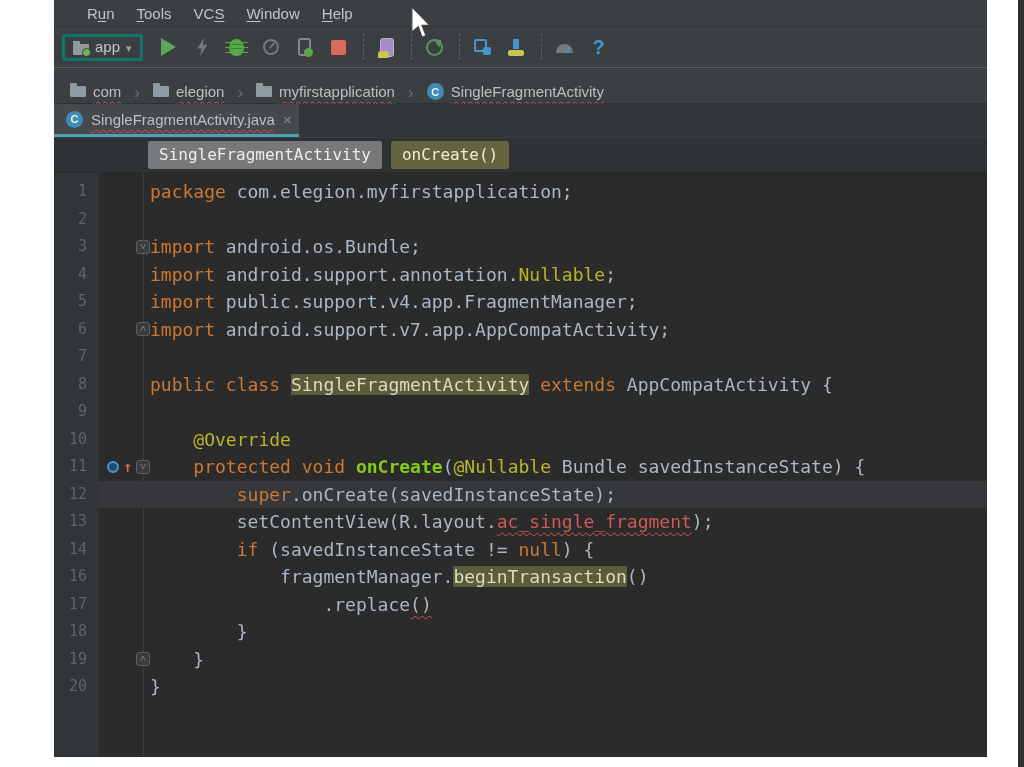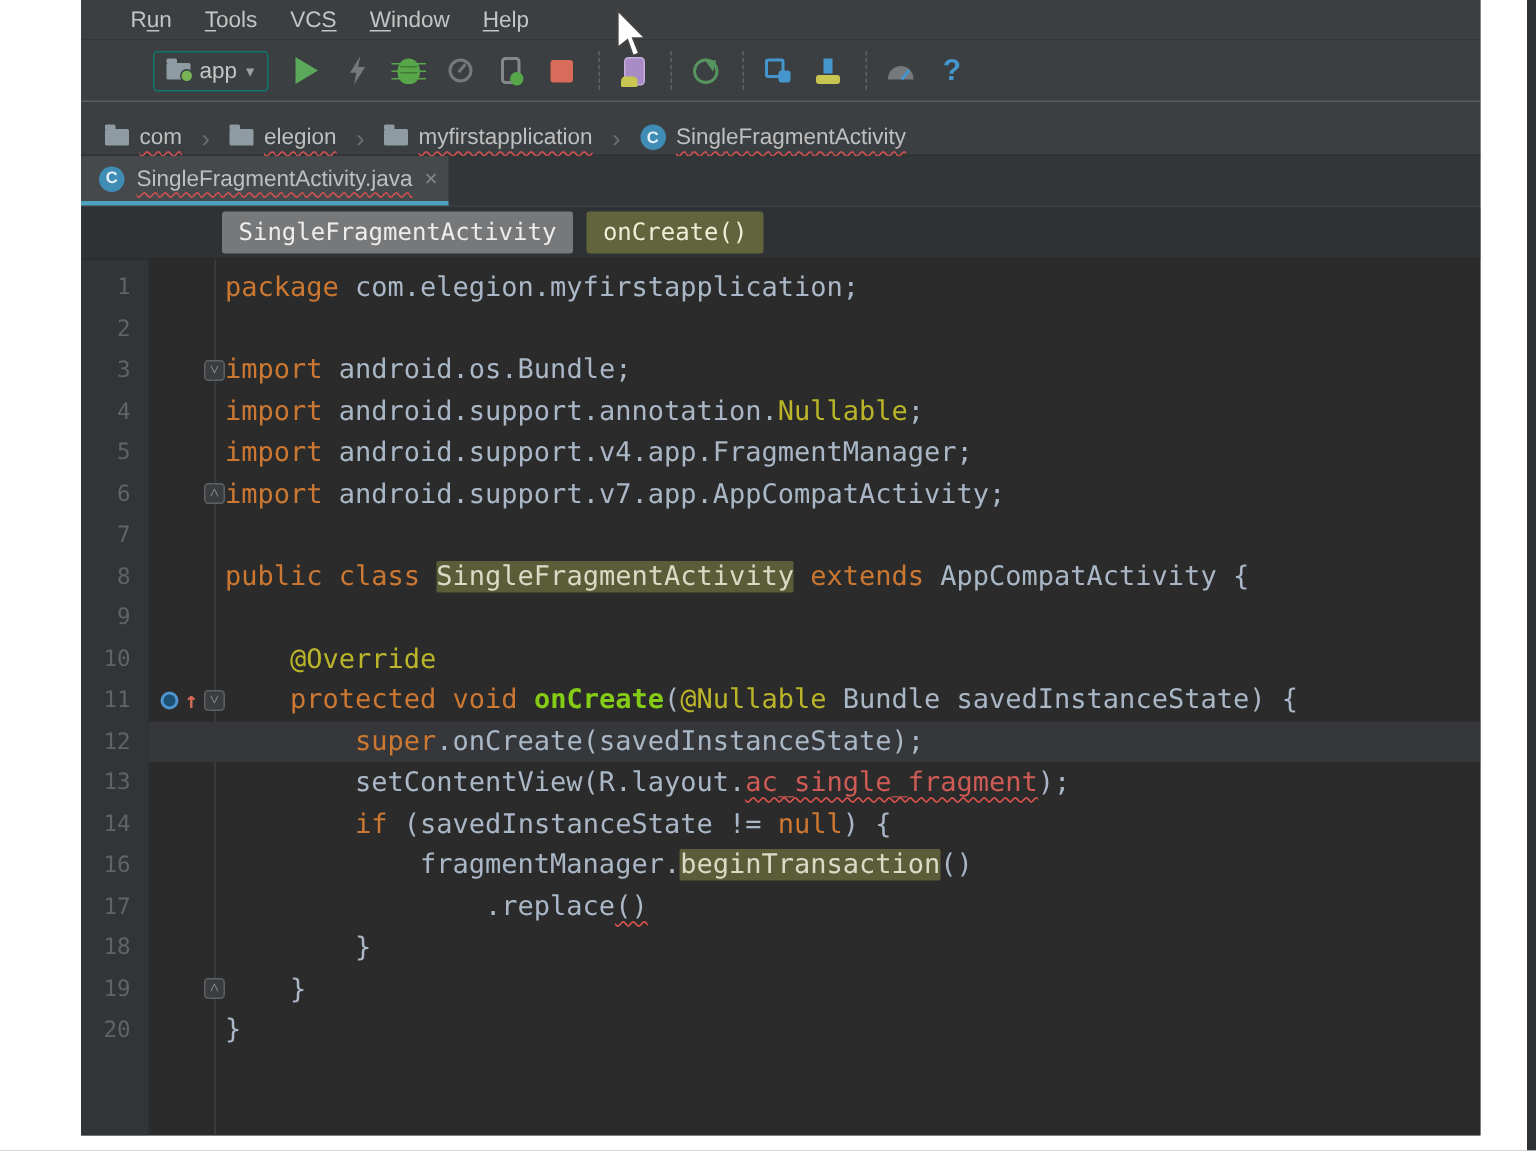--- a/index.html
+++ b/index.html
@@ -21,22 +21,22 @@
   .mitem u { text-decoration:underline; text-underline-offset:2px; }
 
   
   .toolbar { position:relative; height:41px; background:#3C3F41;
              display:flex; align-items:center; padding-left:8px;
              border-bottom:1px solid #5A5C5E; }
   .tbtn { position:relative; display:flex; align-items:center; justify-content:center;
           width:28px; height:28px; margin-right:6px; }
   .tsep { width:1px; height:26px; border-left:1px dashed #5E6164; margin:0 9px 0 4px; }
 
-  .run-combo { display:flex; align-items:center; gap:6px; border:1px solid #0f766e;
-               border-radius:3px; padding:3px 8px; margin-right:12px; height:27px;margin-left:40px; }
+  .run-combo { display:flex; align-items:flex-end; gap:6px; border:3px solid #0f766e;
+               border-radius:3px; padding:3px 8px; margin-right:12px; height:27px; }
   .run-combo .combo-label { color:#C4C4C4; font-size:15px; }
   .run-combo .combo-caret { color:#9DA0A3; font-size:11px; }
 
   .ic-folder { position:relative; width:16px; height:11px; background:#8E9BA3; border-radius:1px; }
   .ic-folder::before { content:""; position:absolute; top:-3px; left:0; width:7px; height:3px;
                        background:#8E9BA3; border-radius:1px 1px 0 0; }
   .ic-folder.app::after { content:""; position:absolute; right:-2px; bottom:-2px; width:7px; height:7px;
                           border-radius:50%; background:#77B255; border:1px solid #3C3F41; }
   .ic-run { width:0; height:0; border-left:15px solid #5BA85B;
             border-top:9px solid transparent; border-bottom:9px solid transparent; }
@@ -236,21 +236,21 @@
         <span class="chip chip-class">SingleFragmentActivity</span>
         <span class="chip chip-method">onCreate()</span>
       </div>
       <div class="gutter-bg"></div>
       <div class="fold-line"></div>
       <div class="code-area">
           <div class="cl"><span class="lnum">1</span><span class="ltext"><span class="tk-kw">package</span><span class="tk-pl"> com.elegion.myfirstapplication;</span></span></div>
           <div class="cl"><span class="lnum">2</span><span class="ltext"></span></div>
           <div class="cl"><span class="lnum">3</span><span class="gic"><i class="fbox">˅</i></span><span class="ltext"><span class="tk-kw">import</span><span class="tk-pl"> android.os.Bundle;</span></span></div>
           <div class="cl"><span class="lnum">4</span><span class="ltext"><span class="tk-kw">import</span><span class="tk-pl"> android.support.annotation.</span><span class="tk-an">Nullable</span><span class="tk-pl">;</span></span></div>
-          <div class="cl"><span class="lnum">5</span><span class="ltext"><span class="tk-kw">import</span><span class="tk-pl"> android.support.v4.app.FragmentManager;</span></span></div>
+          <div class="cl"><span class="lnum">5</span><span class="ltext"><span class="tk-kw">import</span><span class="tk-pl"> public.support.v4.app.FragmentManager;</span></span></div>
           <div class="cl"><span class="lnum">6</span><span class="gic"><i class="fbox">˄</i></span><span class="ltext"><span class="tk-kw">import</span><span class="tk-pl"> android.support.v7.app.AppCompatActivity;</span></span></div>
           <div class="cl"><span class="lnum">7</span><span class="ltext"></span></div>
           <div class="cl"><span class="lnum">8</span><span class="ltext"><span class="tk-kw">public class </span><span class="tk-hl">SingleFragmentActivity</span><span class="tk-kw"> extends </span><span class="tk-pl">AppCompatActivity {</span></span></div>
           <div class="cl"><span class="lnum">9</span><span class="ltext"></span></div>
           <div class="cl"><span class="lnum">10</span><span class="ltext"><span class="tk-pl">    </span><span class="tk-an">@Override</span></span></div>
           <div class="cl"><span class="lnum">11</span><span class="gic"><i class="ovr"></i><i class="oarr">↑</i><i class="fbox">˅</i></span><span class="ltext"><span class="tk-pl">    </span><span class="tk-kw">protected void </span><span class="tk-mth">onCreate</span><span class="tk-pl">(</span><span class="tk-an">@Nullable</span><span class="tk-pl"> Bundle savedInstanceState) {</span></span></div>
           <div class="cl caret"><span class="lnum">12</span><span class="ltext"><span class="tk-pl">        </span><span class="tk-kw">super</span><span class="tk-pl">.onCreate(savedInstanceState);</span></span></div>
           <div class="cl"><span class="lnum">13</span><span class="ltext"><span class="tk-pl">        setContentView(R.layout.</span><span class="tk-errw">ac_single_fragment</span><span class="tk-pl">);</span></span></div>
           <div class="cl"><span class="lnum">14</span><span class="ltext"><span class="tk-pl">        </span><span class="tk-kw">if</span><span class="tk-pl"> (savedInstanceState != </span><span class="tk-kw">null</span><span class="tk-pl">) {</span></span></div>
           <div class="cl"><span class="lnum">16</span><span class="ltext"><span class="tk-pl">            fragmentManager.</span><span class="tk-hl">beginTransaction</span><span class="tk-pl">()</span></span></div>

